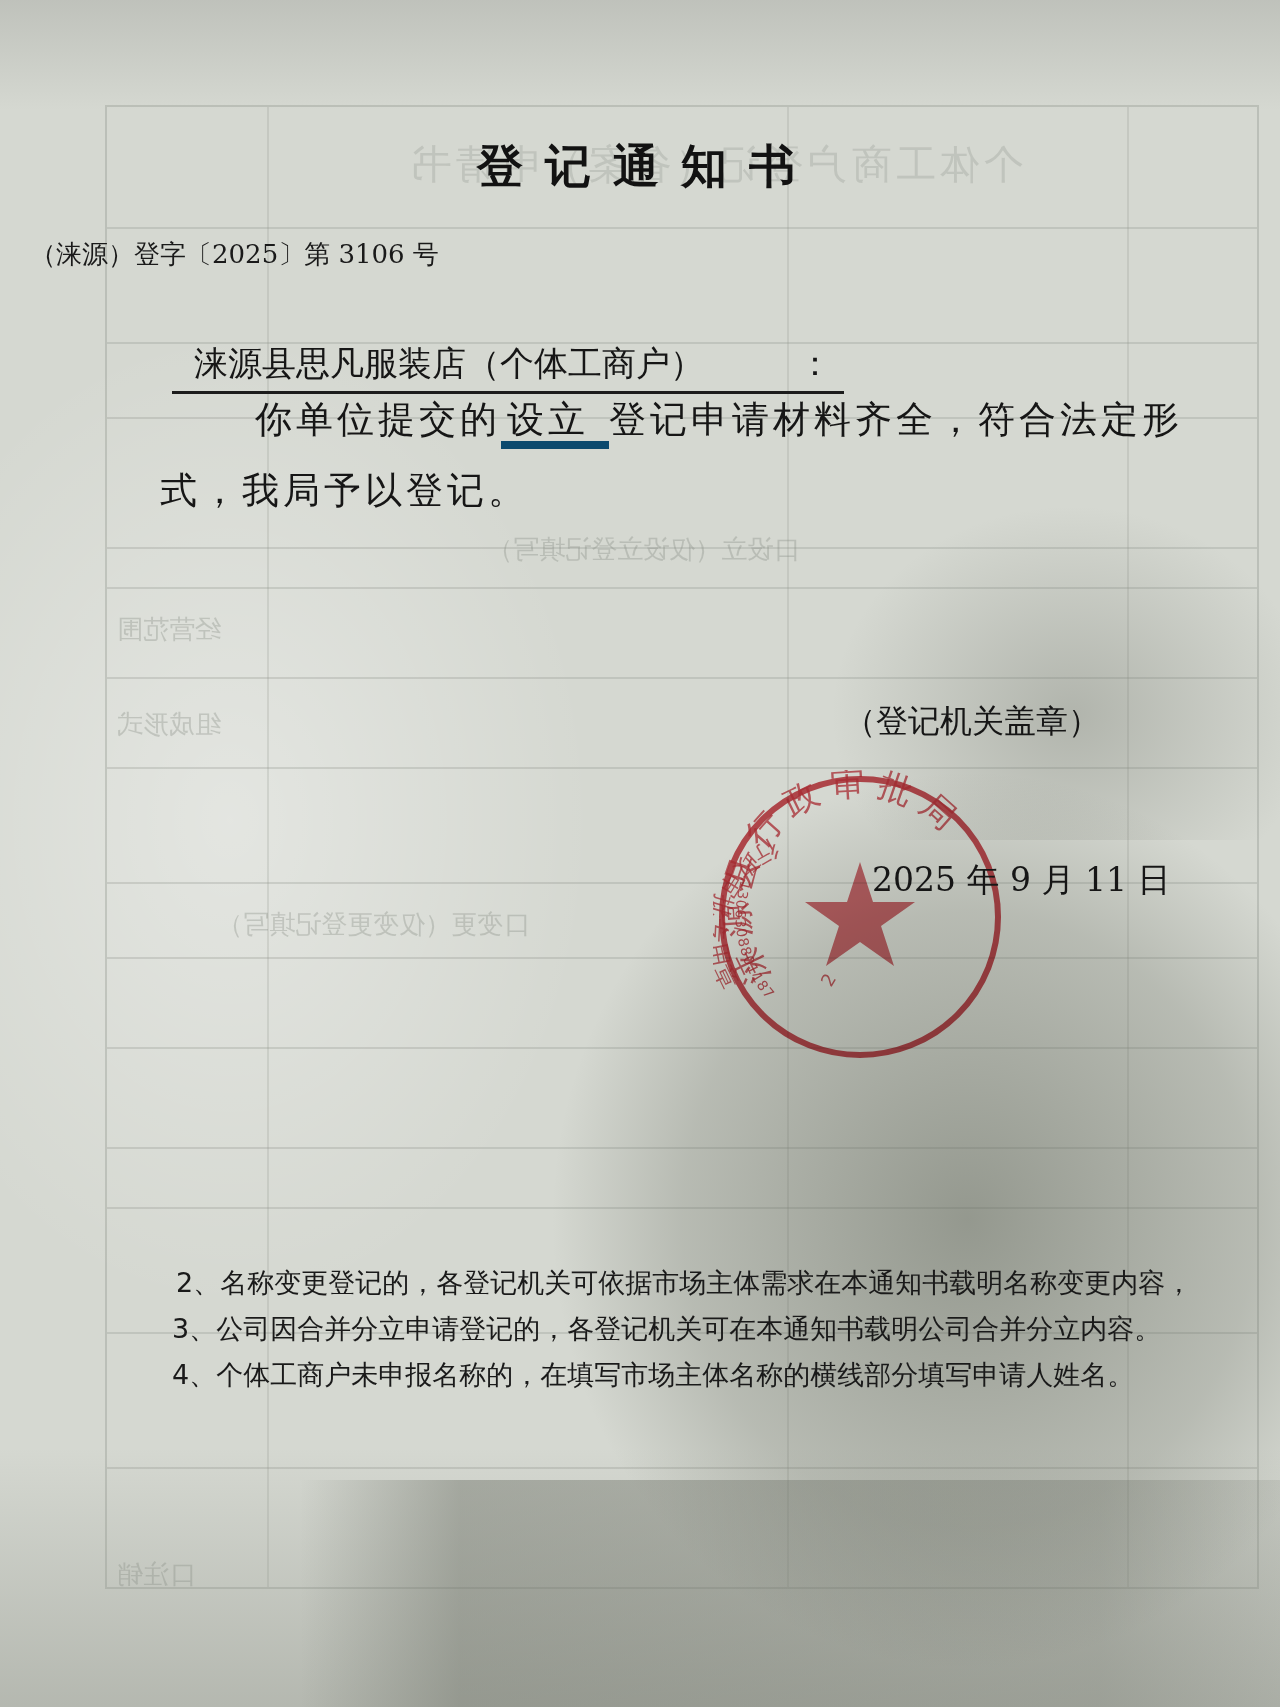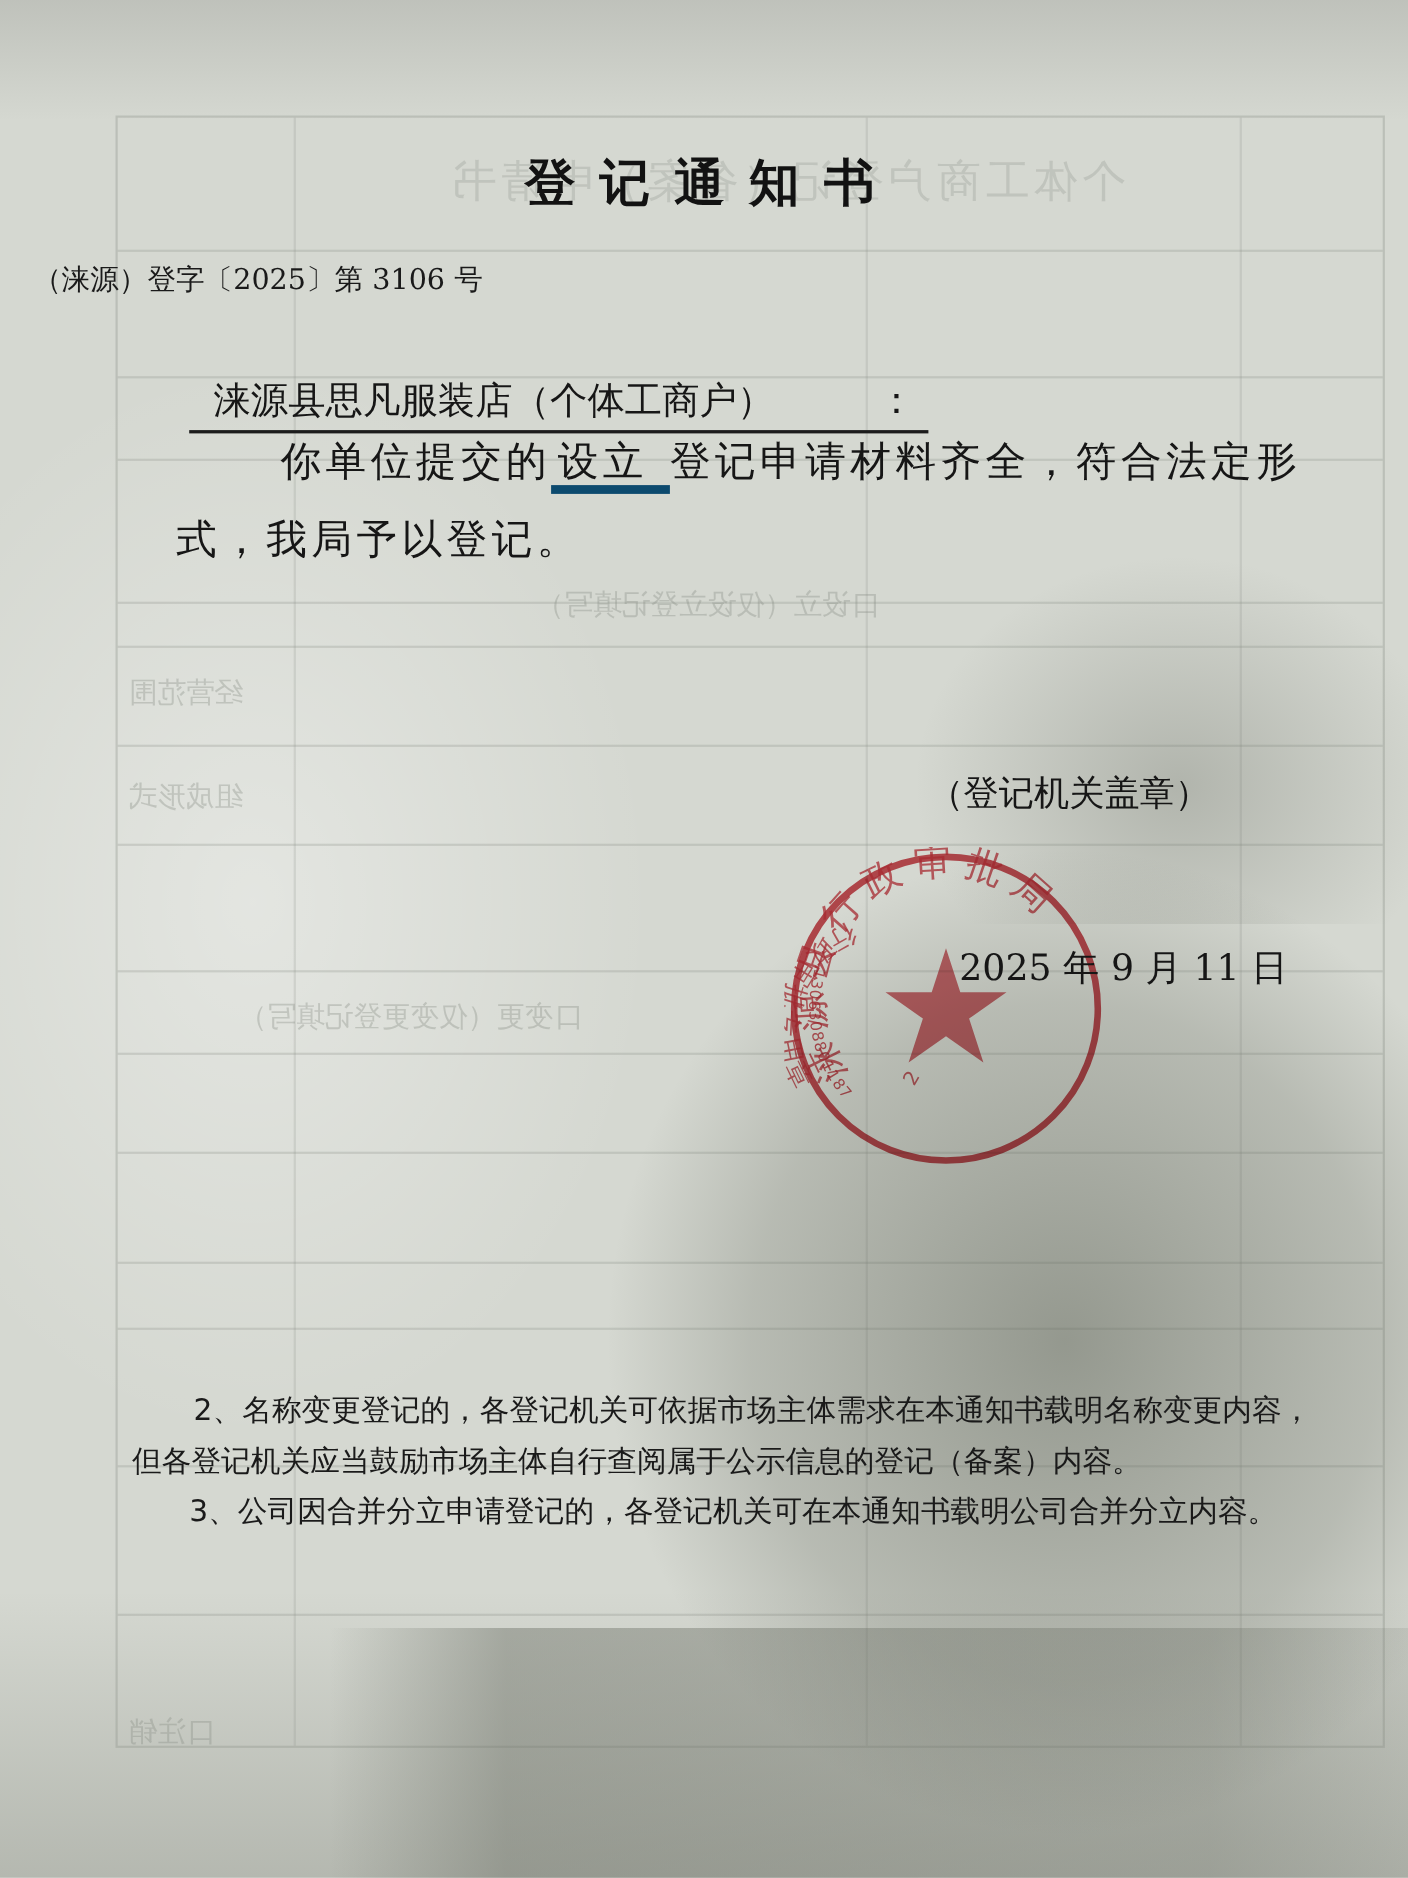--- a/index.html
+++ b/index.html
@@ -243,15 +243,15 @@
   <text font-size="14" fill="#c8323c" opacity="0.8" letter-spacing="1" font-family="DejaVu Sans, sans-serif">
     <textPath href="#numArc">1306308801187</textPath>
   </text>
   <text x="118" y="218" font-size="18" fill="#c8323c" opacity="0.75" font-family="DejaVu Sans, sans-serif" transform="rotate(-60 118 218)">2</text>
 </svg>
 
 <div class="date">2025 年 9 月 11 日</div>
 
 <div class="notes">
   <div class="note indent">2、名称变更登记的，各登记机关可依据市场主体需求在本通知书载明名称变更内容，</div>
-  <div class="note">但各登记机关应当鼓励市场主体自行查阅属于公示信息的登记（备案）内容。</div>
   <div class="note indent2">3、公司因合并分立申请登记的，各登记机关可在本通知书载明公司合并分立内容。</div>
+  <div class="note indent2">4、个体工商户未申报名称的，在填写市场主体名称的横线部分填写申请人姓名。</div>
 </div>
 
 </body></html>

